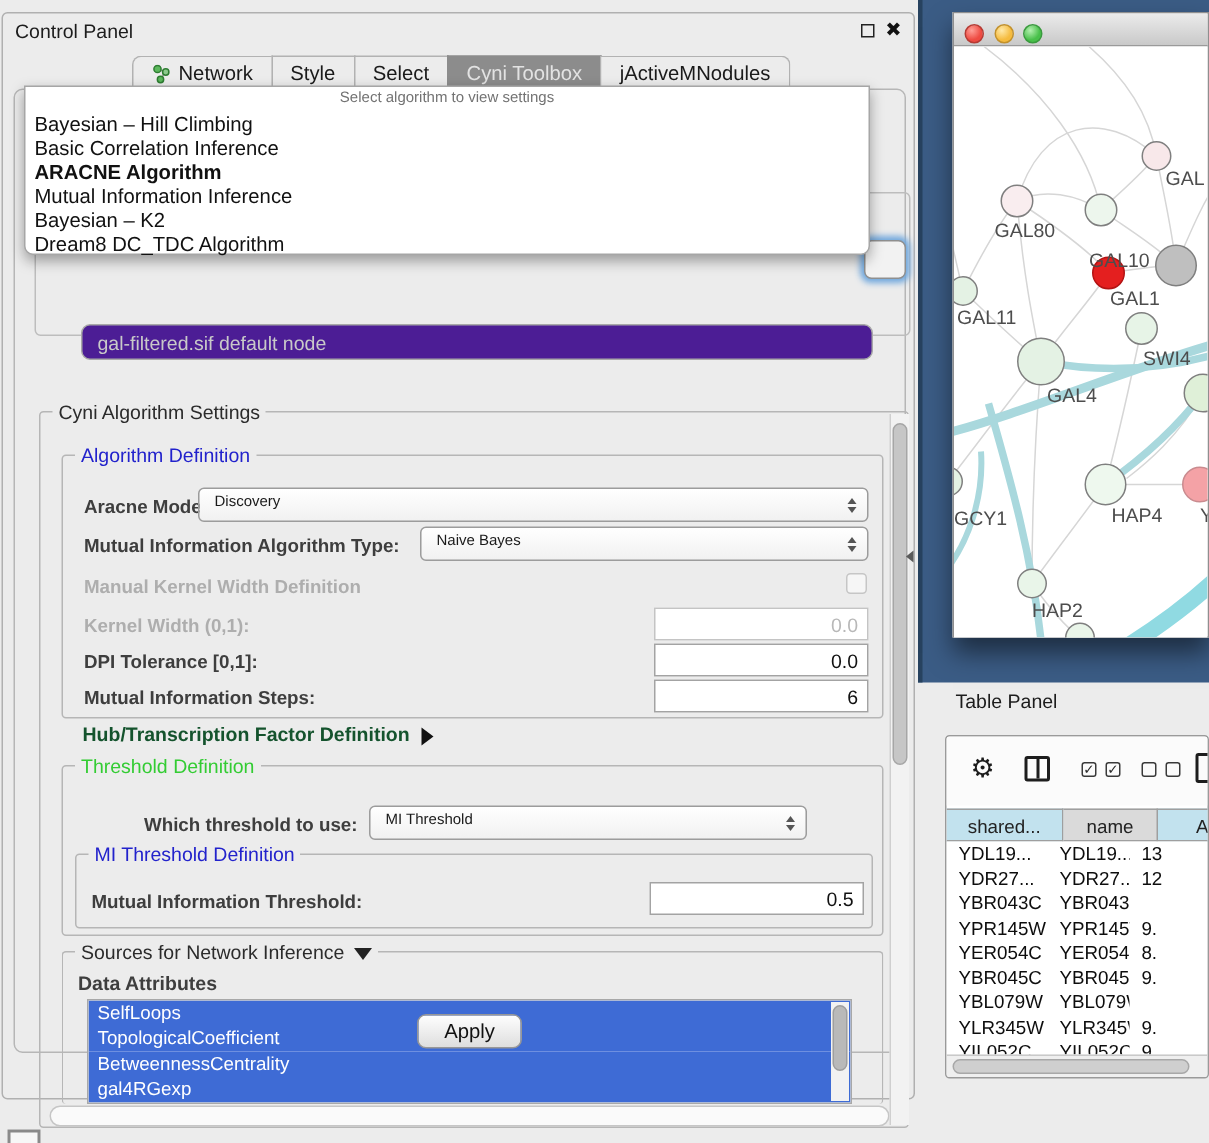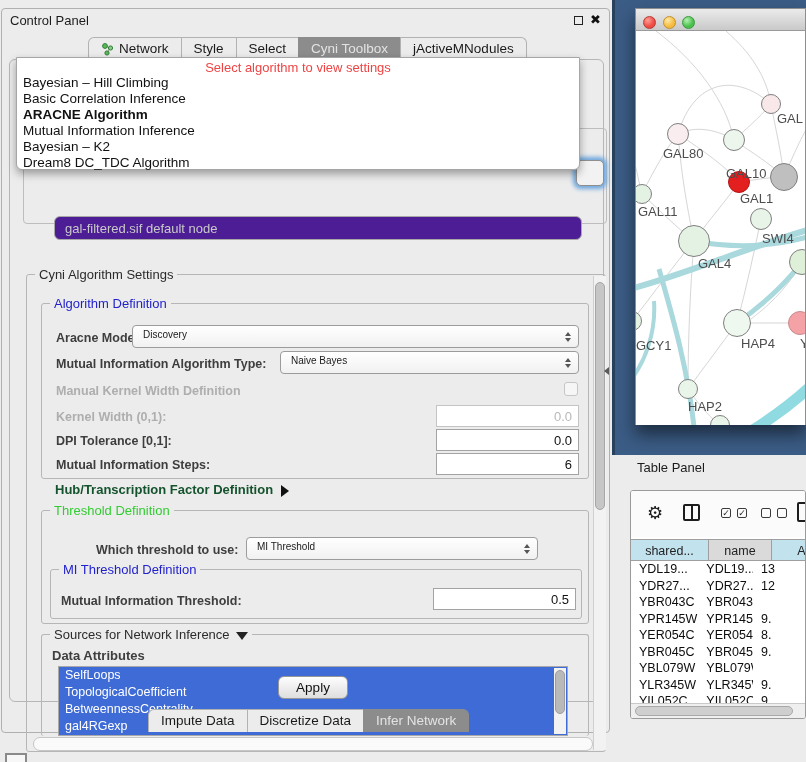--- a/index.html
+++ b/index.html
@@ -33,21 +33,21 @@
     border:1px solid #a8a8a8; border-radius:6px; background:#4c1d95; z-index:2;
     font-size:13px; color:#c9c9c9; padding:4px 0 0 10px; overflow:hidden; }
   .focused-combo { position:absolute; left:566px; top:100px; width:28px; height:26px;
     border:1px solid #8f8f8f; border-radius:5px; background:#f2f2f2;
     box-shadow:0 0 4px 2.5px #6fa7dd; z-index:2; }
 
   
   .dropdown { position:absolute; left:16px; top:57px; width:564px; height:113px;
     background:#fff; border:1px solid #a6a6a6; border-radius:0 0 6px 6px;
     box-shadow:0 4px 9px rgba(0,0,0,0.35); z-index:50; padding-top:2px; }
-  .dd-prompt { text-align:center; font-size:13px; color:#ef4444; height:15px; }
+  .dd-prompt { text-align:center; font-size:10px; color:#737373; height:15px; }
   .dd-item { font-size:13.5px; color:#111; padding-left:6px; height:16px; line-height:16px; white-space:nowrap; }
   .dd-item.bold { font-weight:bold; }
 
   
   .settings { position:absolute; left:16px; top:190px; width:580px; height:478px;
     border:1px solid #b6b6b6; border-radius:3px;margin-top:24px; }
   .legend { position:absolute; top:-8px; left:8px; background:#ececec; padding:0 4px;
     font-size:13px; color:#2b2b2b; white-space:nowrap; }
   .legend.blue { color:#2222cc; }
   .legend.green { color:#33cc33; }
@@ -240,25 +240,20 @@
         <div class="hscrollbar" style="left:6px;top:462px;width:560px;"></div>
 
         <div class="vscrollbar" style="left:566px;top:1px;height:474px;">
           <div class="thumb" style="top:6px;height:228px;"></div>
         </div>
       </div>
 
       <div class="apply-btn">Apply</div>
     </div>
 
-    <div class="cp-bottom-tabs">
-        <div class="tab first">Impute Data</div>
-        <div class="tab">Discretize Data</div>
-        <div class="tab last selected">Infer Network</div>
-      </div>
   </div>
 
   <div class="dropdown">
     <div class="dd-prompt">Select algorithm to view settings</div>
     <div>
         <div class="dd-item">Bayesian – Hill Climbing</div>
         <div class="dd-item">Basic Correlation Inference</div>
         <div class="dd-item bold">ARACNE Algorithm</div>
         <div class="dd-item">Mutual Information Inference</div>
         <div class="dd-item">Bayesian – K2</div>

